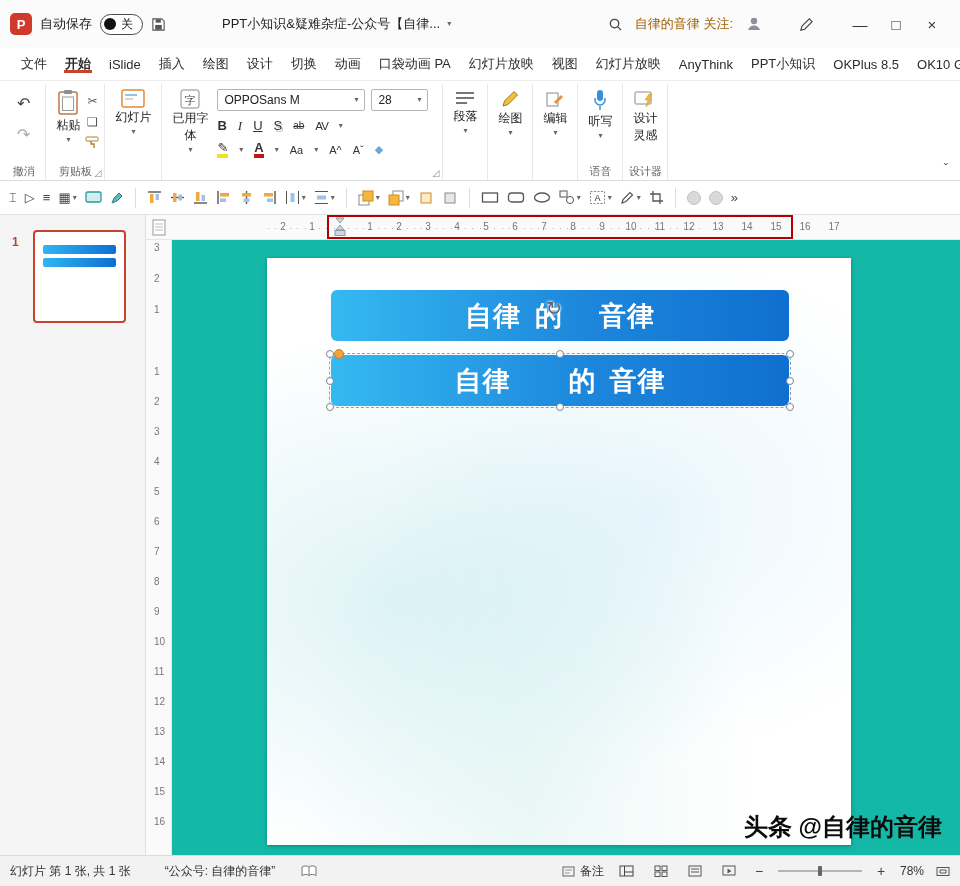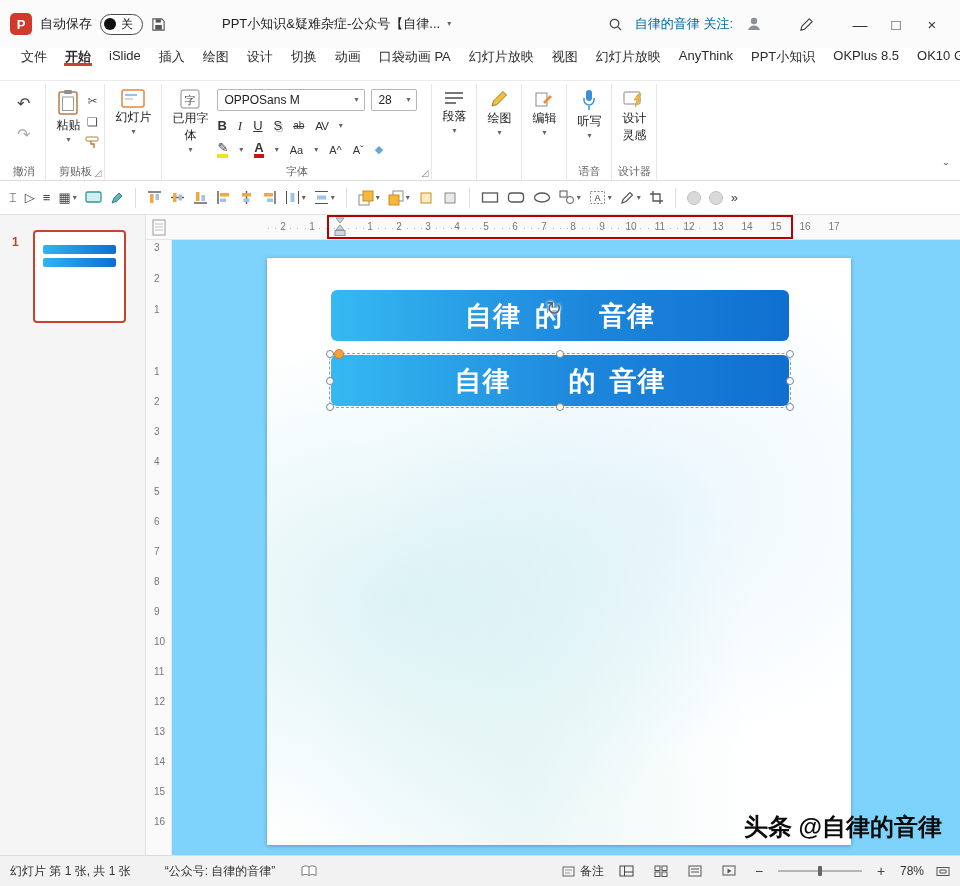--- a/index.html
+++ b/index.html
@@ -8,41 +8,41 @@
   svg{display:block}
   .dd{font-size:8px;color:#666;line-height:1}
 
   
   .titlebar{height:48px;display:flex;align-items:center;padding:0 10px;background:#fbfbfb;gap:8px}
   .app-icon{width:22px;height:22px;border-radius:5px;background:#d03a2b;color:#fff;font-weight:bold;display:flex;align-items:center;justify-content:center;font-size:13px;flex:none}
   .toggle{display:flex;align-items:center;gap:5px;border:1.5px solid #4a4a4a;border-radius:11px;padding:1px 9px 1px 3px;font-size:12px;background:#fff}
   .toggle .dot{width:12px;height:12px;border-radius:50%;background:#111}
   .doc-title{margin-left:48px;display:flex;align-items:center;gap:7px;color:#1f1f1f}
   .spacer{flex:1}
-  .account{color:#0369a1;margin:0 4px}
+  .account{color:#a16207;margin:0 4px}
   .win-btn{width:36px;height:32px;display:flex;align-items:center;justify-content:center;font-size:15px;color:#333}
 
   
-  .tabbar{height:33px;display:flex;align-items:flex-start;padding-left:12px;border-bottom:1px solid #ececec;font-size:13px}
+  .tabbar{height:33px;display:flex;align-items:center;padding-left:12px;border-bottom:1px solid #ececec;font-size:13px}
   .tab{padding:0 9px;display:flex;align-items:center;color:#2c2c2c;position:relative;white-space:nowrap}
   .tab.active{font-weight:bold}
   .tab.active::after{content:"";position:absolute;left:8px;right:8px;bottom:0;height:3px;background:#c8432c}
 
   
   .ribbon{height:100px;display:flex;padding:3px 2px 0;border-bottom:1px solid #dcdcdc;position:relative;background:#fff}
   .rgroup{position:relative;border-right:1px solid #e8e8e8;padding:2px 5px 15px;display:flex;align-items:flex-start}
   .glabel{position:absolute;bottom:1px;left:0;right:0;text-align:center;font-size:11px;color:#666;white-space:nowrap}
   .launcher{position:absolute;bottom:2px;right:3px;font-size:9px;color:#888}
   .bigbtn{display:flex;flex-direction:column;align-items:center;gap:3px;font-size:12px;color:#222;padding:3px 5px;line-height:1.15;text-align:center}
   .undo-col{display:flex;flex-direction:column;gap:12px;padding:8px 10px;font-size:16px}
   .clip-side{display:flex;flex-direction:column;gap:7px;padding-top:8px;font-size:12px;color:#555;align-items:center}
   .font-ctrls{display:flex;flex-direction:column;gap:5px;padding:3px 4px}
   .selrow{display:flex;gap:6px}
   .select{border:1px solid #b6b6b6;border-radius:2px;height:22px;display:flex;align-items:center;justify-content:space-between;padding:0 6px;font-size:12px;background:#fff;color:#222}
-  .w-font{width:148px}.w-size{width:46px}
+  .w-font{width:148px}.w-size{width:57px}
   .btnrow{display:flex;align-items:center;gap:11px;font-size:13px;height:19px;color:#333}
   .fb-b{font-weight:bold}.fb-i{font-style:italic;font-family:"Liberation Serif",serif}
   .fb-u{text-decoration:underline}.fb-s{text-shadow:1.5px 1.5px 0 #bbb}
   .fb-strike{text-decoration:line-through;font-size:10px}
   .fb-sp{font-size:11.5px;letter-spacing:-1px}
   .hl{border-bottom:4px solid #f5df1e;padding-bottom:0;line-height:1}
   .fc{border-bottom:4px solid #c81414;padding-bottom:0;line-height:1;font-weight:bold}
   .small-a{font-size:11px}
   .drop-blue{color:#6aa7d8;font-size:11px}
   .collapse-chevron{position:absolute;right:12px;bottom:4px;font-size:13px;color:#555}
@@ -65,21 +65,21 @@
   .ruler-corner{width:26px;display:flex;align-items:center;justify-content:center;flex:none}
   .hruler{flex:1;position:relative;font-size:10px;color:#777}
   .hruler::before{content:"";position:absolute;left:96px;right:260px;top:13px;height:1px;background:repeating-linear-gradient(to right,#b5b5b5 0 1px,transparent 1px 7.3px)}
   .hnum{position:absolute;top:6px;transform:translateX(-50%)}
   .red-box{position:absolute;left:155px;top:0;width:466px;height:24px;border:2px solid #b40000}
   .indent-marker{position:absolute;left:162px;top:2px}
 
   .canvas-row{flex:1;display:flex}
   .vruler{width:26px;background:#fafafa;border-right:1px solid #e6e6e6;position:relative;font-size:10px;color:#777;flex:none}
   .vnum{position:absolute;left:8px}
-  .canvas{flex:1;position:relative;background:#7dd3fc;overflow:hidden}
+  .canvas{flex:1;position:relative;background:#14b8a6;overflow:hidden}
   .slide{position:absolute;left:95px;top:18px;width:584px;height:587px;box-shadow:0 1px 4px rgba(0,0,0,.28);
          background:radial-gradient(ellipse at 22% 58%,rgba(170,224,232,.38),transparent 55%),
                     radial-gradient(ellipse at 68% 42%,rgba(188,228,248,.30),transparent 52%),
                     radial-gradient(ellipse at 45% 95%,rgba(190,232,225,.30),transparent 50%),#fff}
   .banner{position:absolute;left:64px;width:458px;height:51px;border-radius:6px;
           background:linear-gradient(90deg,#35b9f1 0%,#1d87dc 55%,#0f6fd0 100%);
           display:flex;align-items:center;justify-content:center;color:#fff;font-weight:bold;font-size:27px;letter-spacing:1px}
   .b1{top:32px}
   .b2{top:97px;outline:1.5px dashed #8fa0b0;outline-offset:1px}
   .rotate{position:absolute;left:279px;top:39px;font-size:19px;color:#5a6570;z-index:6;text-shadow:0 0 3px #fff,0 0 3px #fff}
@@ -254,21 +254,20 @@
         <span class="dd">▾</span>
         <span class="fc">A</span>
         <span class="dd">▾</span>
         <span class="small-a">Aa</span>
         <span class="dd">▾</span>
         <span class="small-a">A^</span>
         <span class="small-a">Aˇ</span>
         <span class="drop-blue">◆</span>
       </div>
     </div>
-    <div class="glabel">字体</div>
     <span class="launcher">◿</span>
   </div>
 
   <div class="rgroup">
     <div class="bigbtn">
       <span>
         <svg width="22" height="18" viewBox="0 0 22 18">
             <line x1="2" y1="4" x2="20" y2="4" stroke="#555" stroke-width="1.6"></line>
             <line x1="2" y1="9" x2="20" y2="9" stroke="#555" stroke-width="1.6"></line>
             <line x1="2" y1="14" x2="13" y2="14" stroke="#555" stroke-width="1.6"></line>

